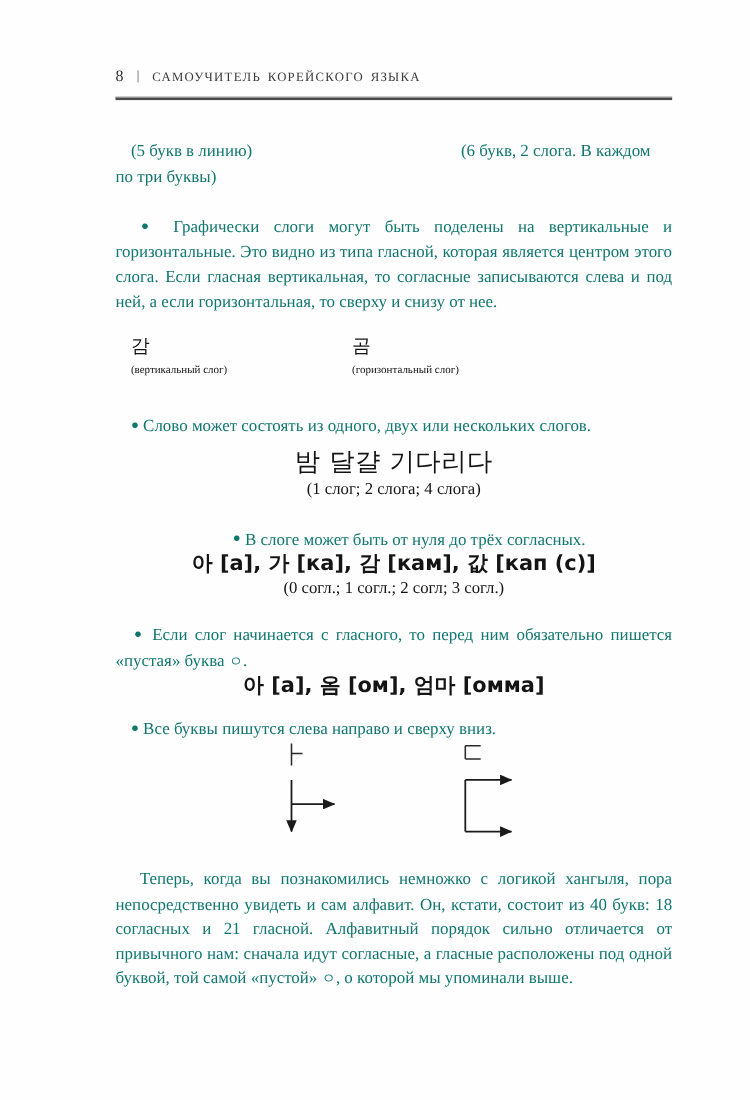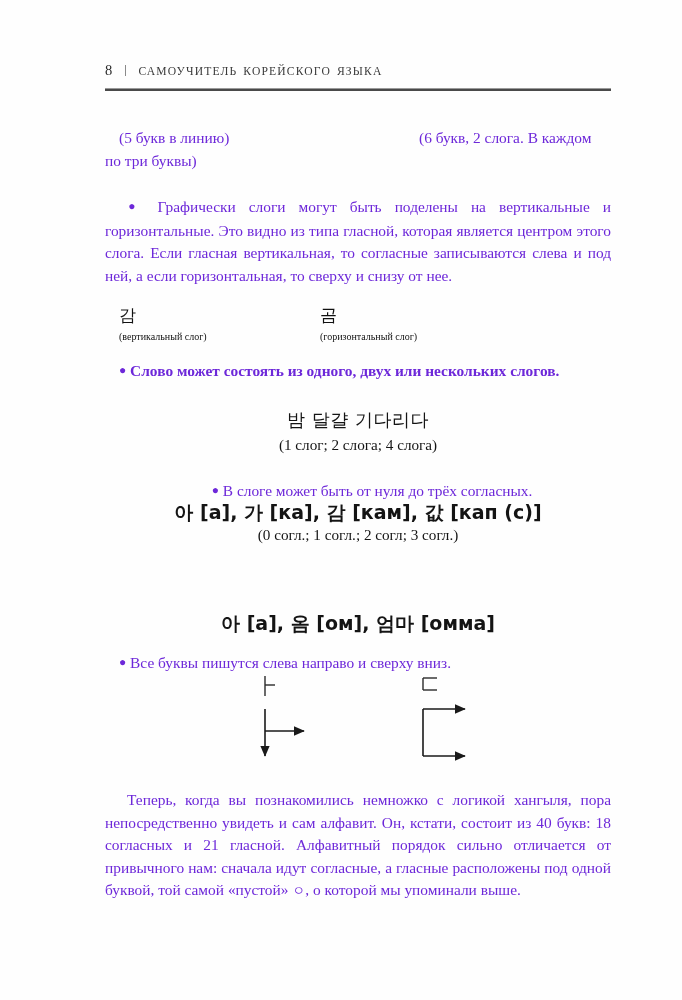--- a/index.html
+++ b/index.html
@@ -69,39 +69,39 @@
     box-sizing: border-box;
   }
 
   
   .body-text {
     position: absolute;
     font-size: 15.4px;
     line-height: 22.6px;
     text-align: justify;
     text-justify: inter-word;
-    color: #6d28d9;
+    color: #0f766e;
     hyphens: none;
   }
 
   .centered {
     position: absolute;
     text-align: center;
     font-size: 15.4px;
     line-height: 22px;
     color: #141414;
   }
 
   .kor {
     font-family: "DejaVu Sans", "Liberation Sans", sans-serif;
     font-size: 16.5px;
   }
   .kor-big {
     font-family: "DejaVu Sans", "Liberation Sans", sans-serif;
-    font-size: 18px;
+    font-size: 23px;
     letter-spacing: 0.5px;
   }
   .kor-inline {
     font-family: "DejaVu Sans", "Liberation Sans", sans-serif;
     font-size: 17px;
   }
   .bold-line {
     font-weight: bold;
     font-size: 19px;
   }
@@ -169,21 +169,21 @@
     <div class="col" style="width:215px; padding-left:14px; box-sizing:border-box;">
       <span class="glyph">감</span>
       <span class="cap">(вертикальный слог)</span>
     </div>
     <div class="col" style="width:280px;">
       <span class="glyph">곰</span>
       <span class="cap">(горизонтальный слог)</span>
     </div>
   </div>
 
-  <div class="body-text" style="left:105px; top:360px; width:506px;font-weight:bold;">
+  <div class="body-text" style="left:105px; top:377px; width:506px;">
     <span style="display:inline-block; width:14px;"></span><span class="bullet">●</span>&nbsp;<span>Слово может состоять из одного, двух или нескольких слогов.</span>
   </div>
 
   <div class="centered" style="left:105px; top:409px; width:506px;">
     <span class="kor-big">밤    달걀    기다리다</span>
   </div>
   <div class="centered" style="left:105px; top:434px; width:506px;">
     <span class="para-caption">(1 слог; 2 слога; 4 слога)</span>
   </div>
 
@@ -191,20 +191,24 @@
     <span style="display:inline-block; width:28px;"></span><span class="bullet">●</span>&nbsp;<span>В слоге может быть от нуля до трёх согласных.</span>
   </div>
 
   <div class="centered" style="left:105px; top:501px; width:506px;">
     <span class="bold-line kor-inline">아 [а], 가 [ка], 감 [кам], 값 [кап (с)]</span>
   </div>
   <div class="centered" style="left:105px; top:524px; width:506px;">
     <span class="para-caption">(0 согл.; 1 согл.; 2 согл; 3 согл.)</span>
   </div>
 
+  <div class="body-text" style="left:105px; top:567px; width:506px;">
+    <span style="display:inline-block; width:14px;"></span><span class="bullet">●</span>&nbsp;<span>Если слог начинается с гласного, то перед ним обязательно пишется «пустая» буква</span>
+    <span class="kor" style="font-size:13px;">ㅇ</span><span>.</span>
+  </div>
 
   <div class="centered" style="left:105px; top:612px; width:506px;">
     <span class="bold-line kor-inline">아 [а], 옴 [ом], 엄마 [омма]</span>
   </div>
 
   <div class="body-text" style="left:105px; top:652px; width:506px; text-align:left;">
     <span style="display:inline-block; width:14px;"></span><span class="bullet">●</span>&nbsp;<span>Все буквы пишутся слева направо и сверху вниз.</span>
   </div>
 
   <div class="stroke-diagram">

